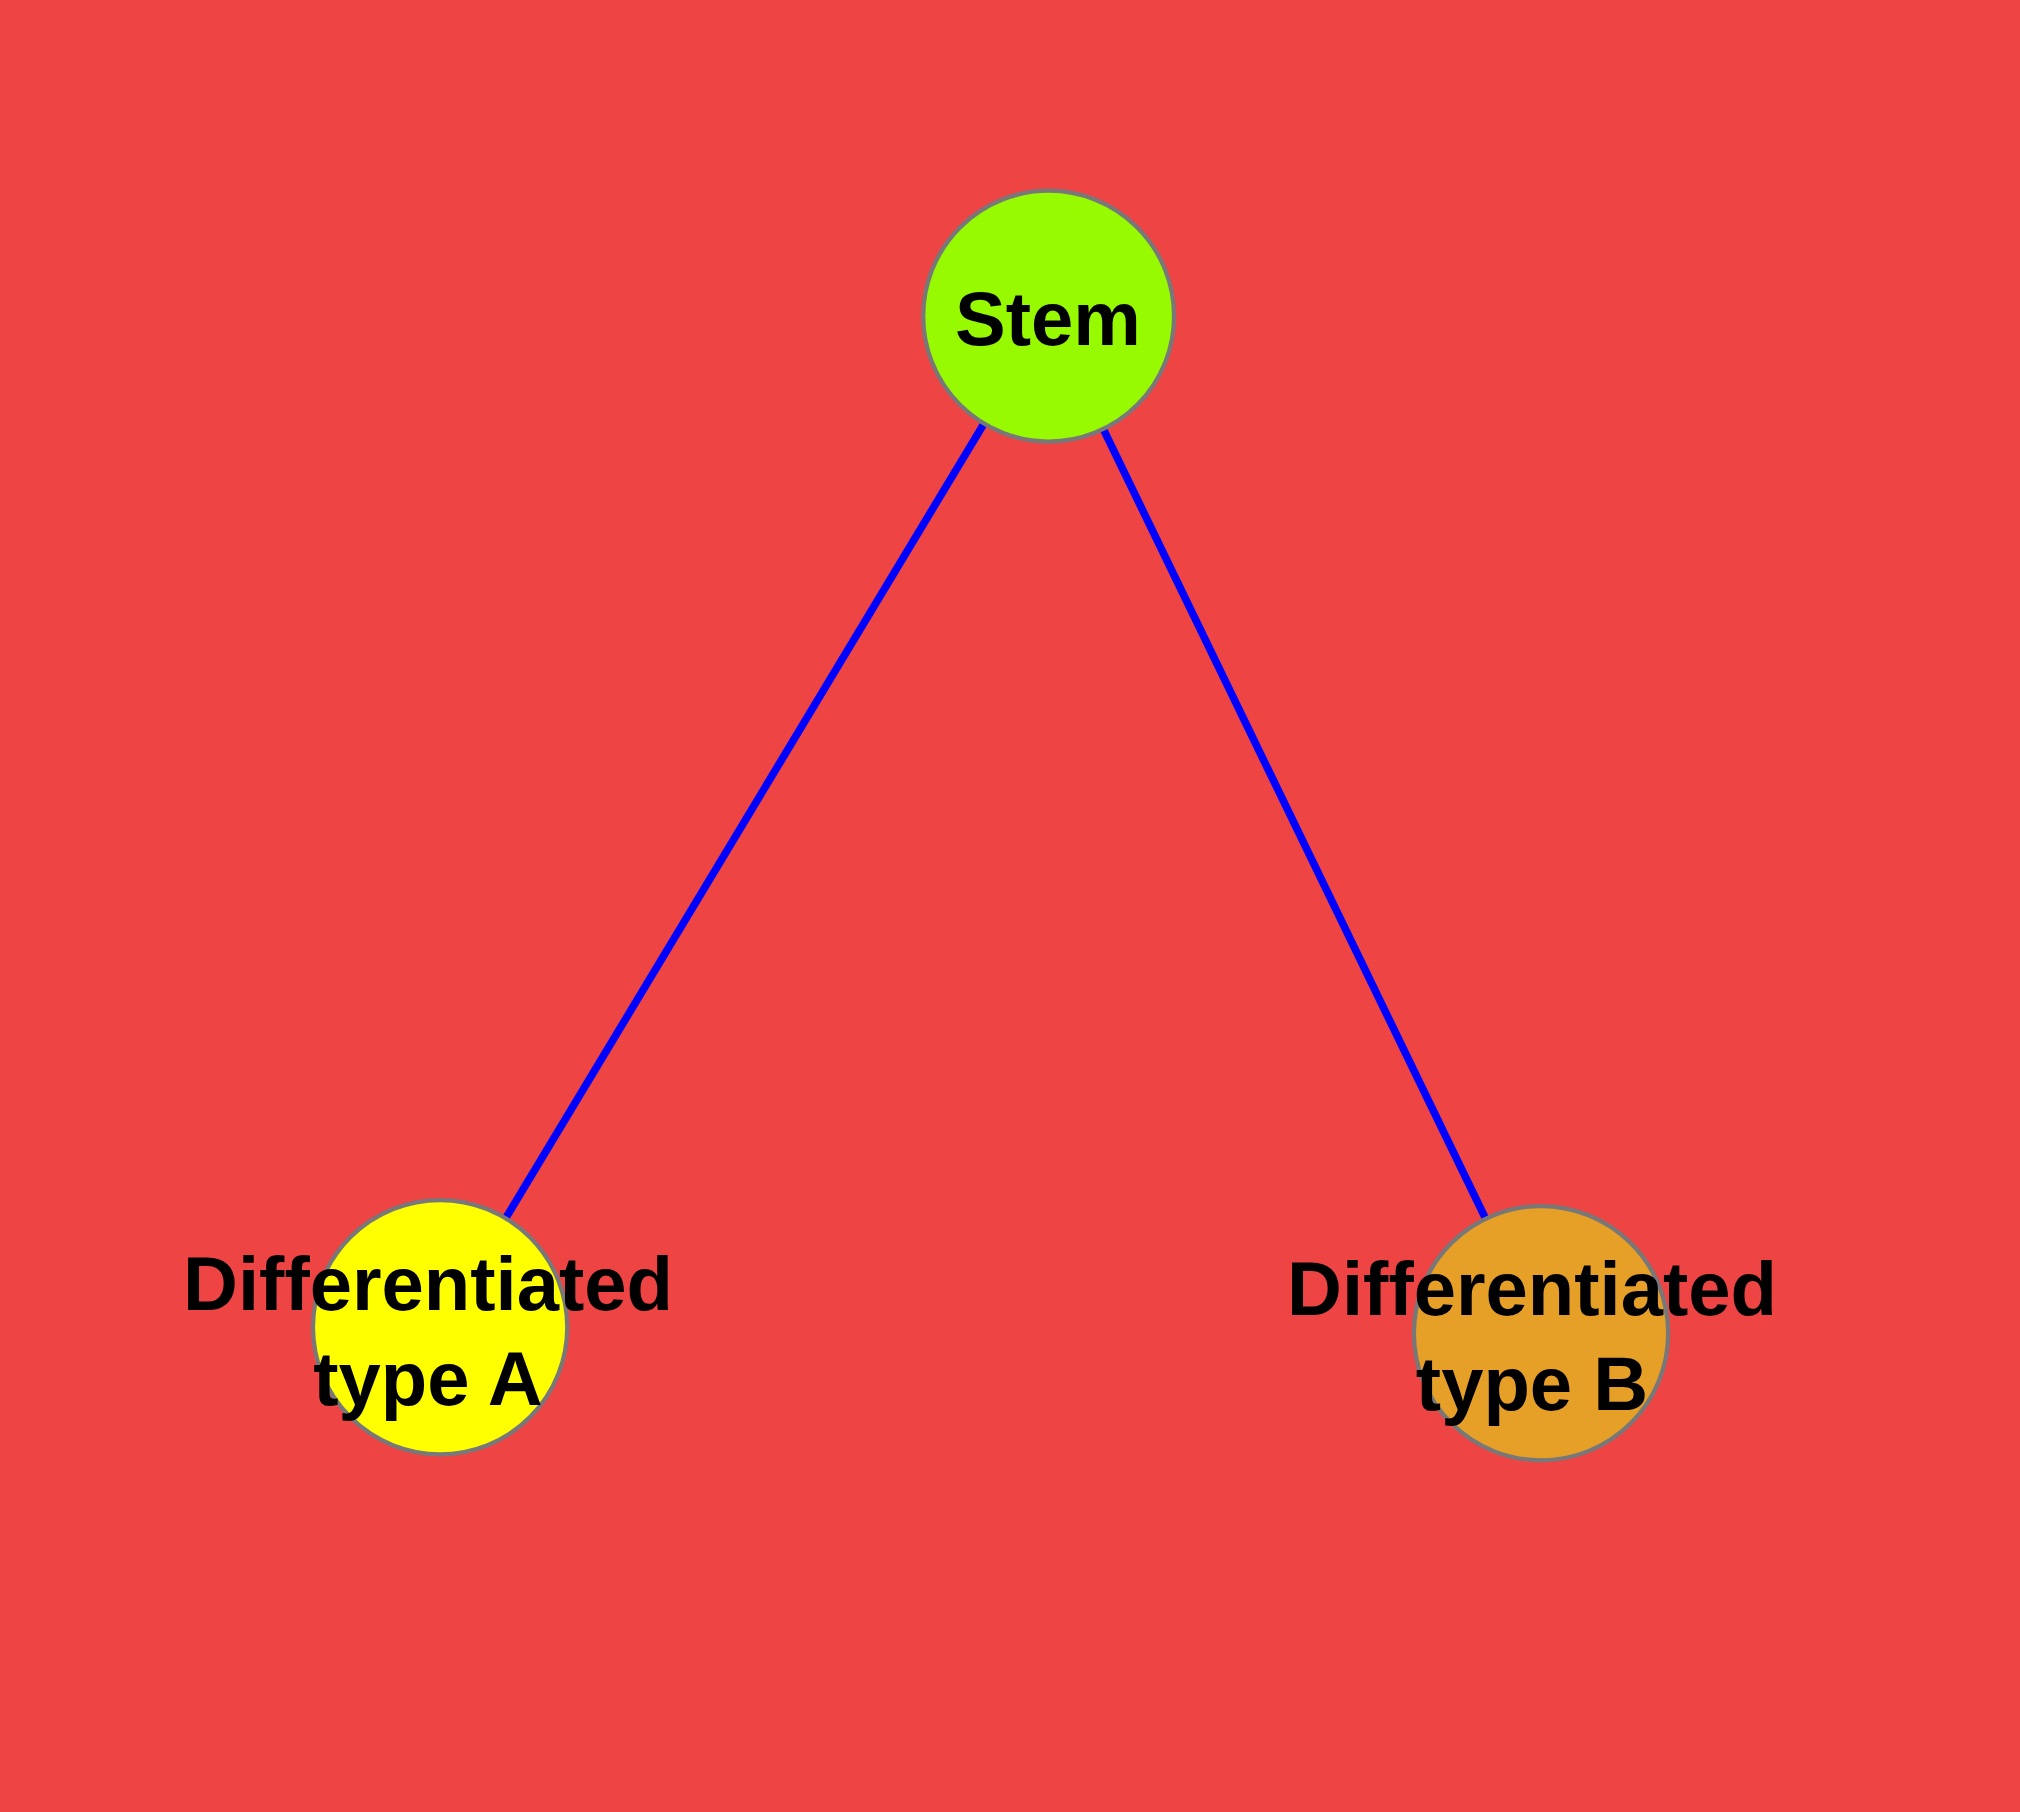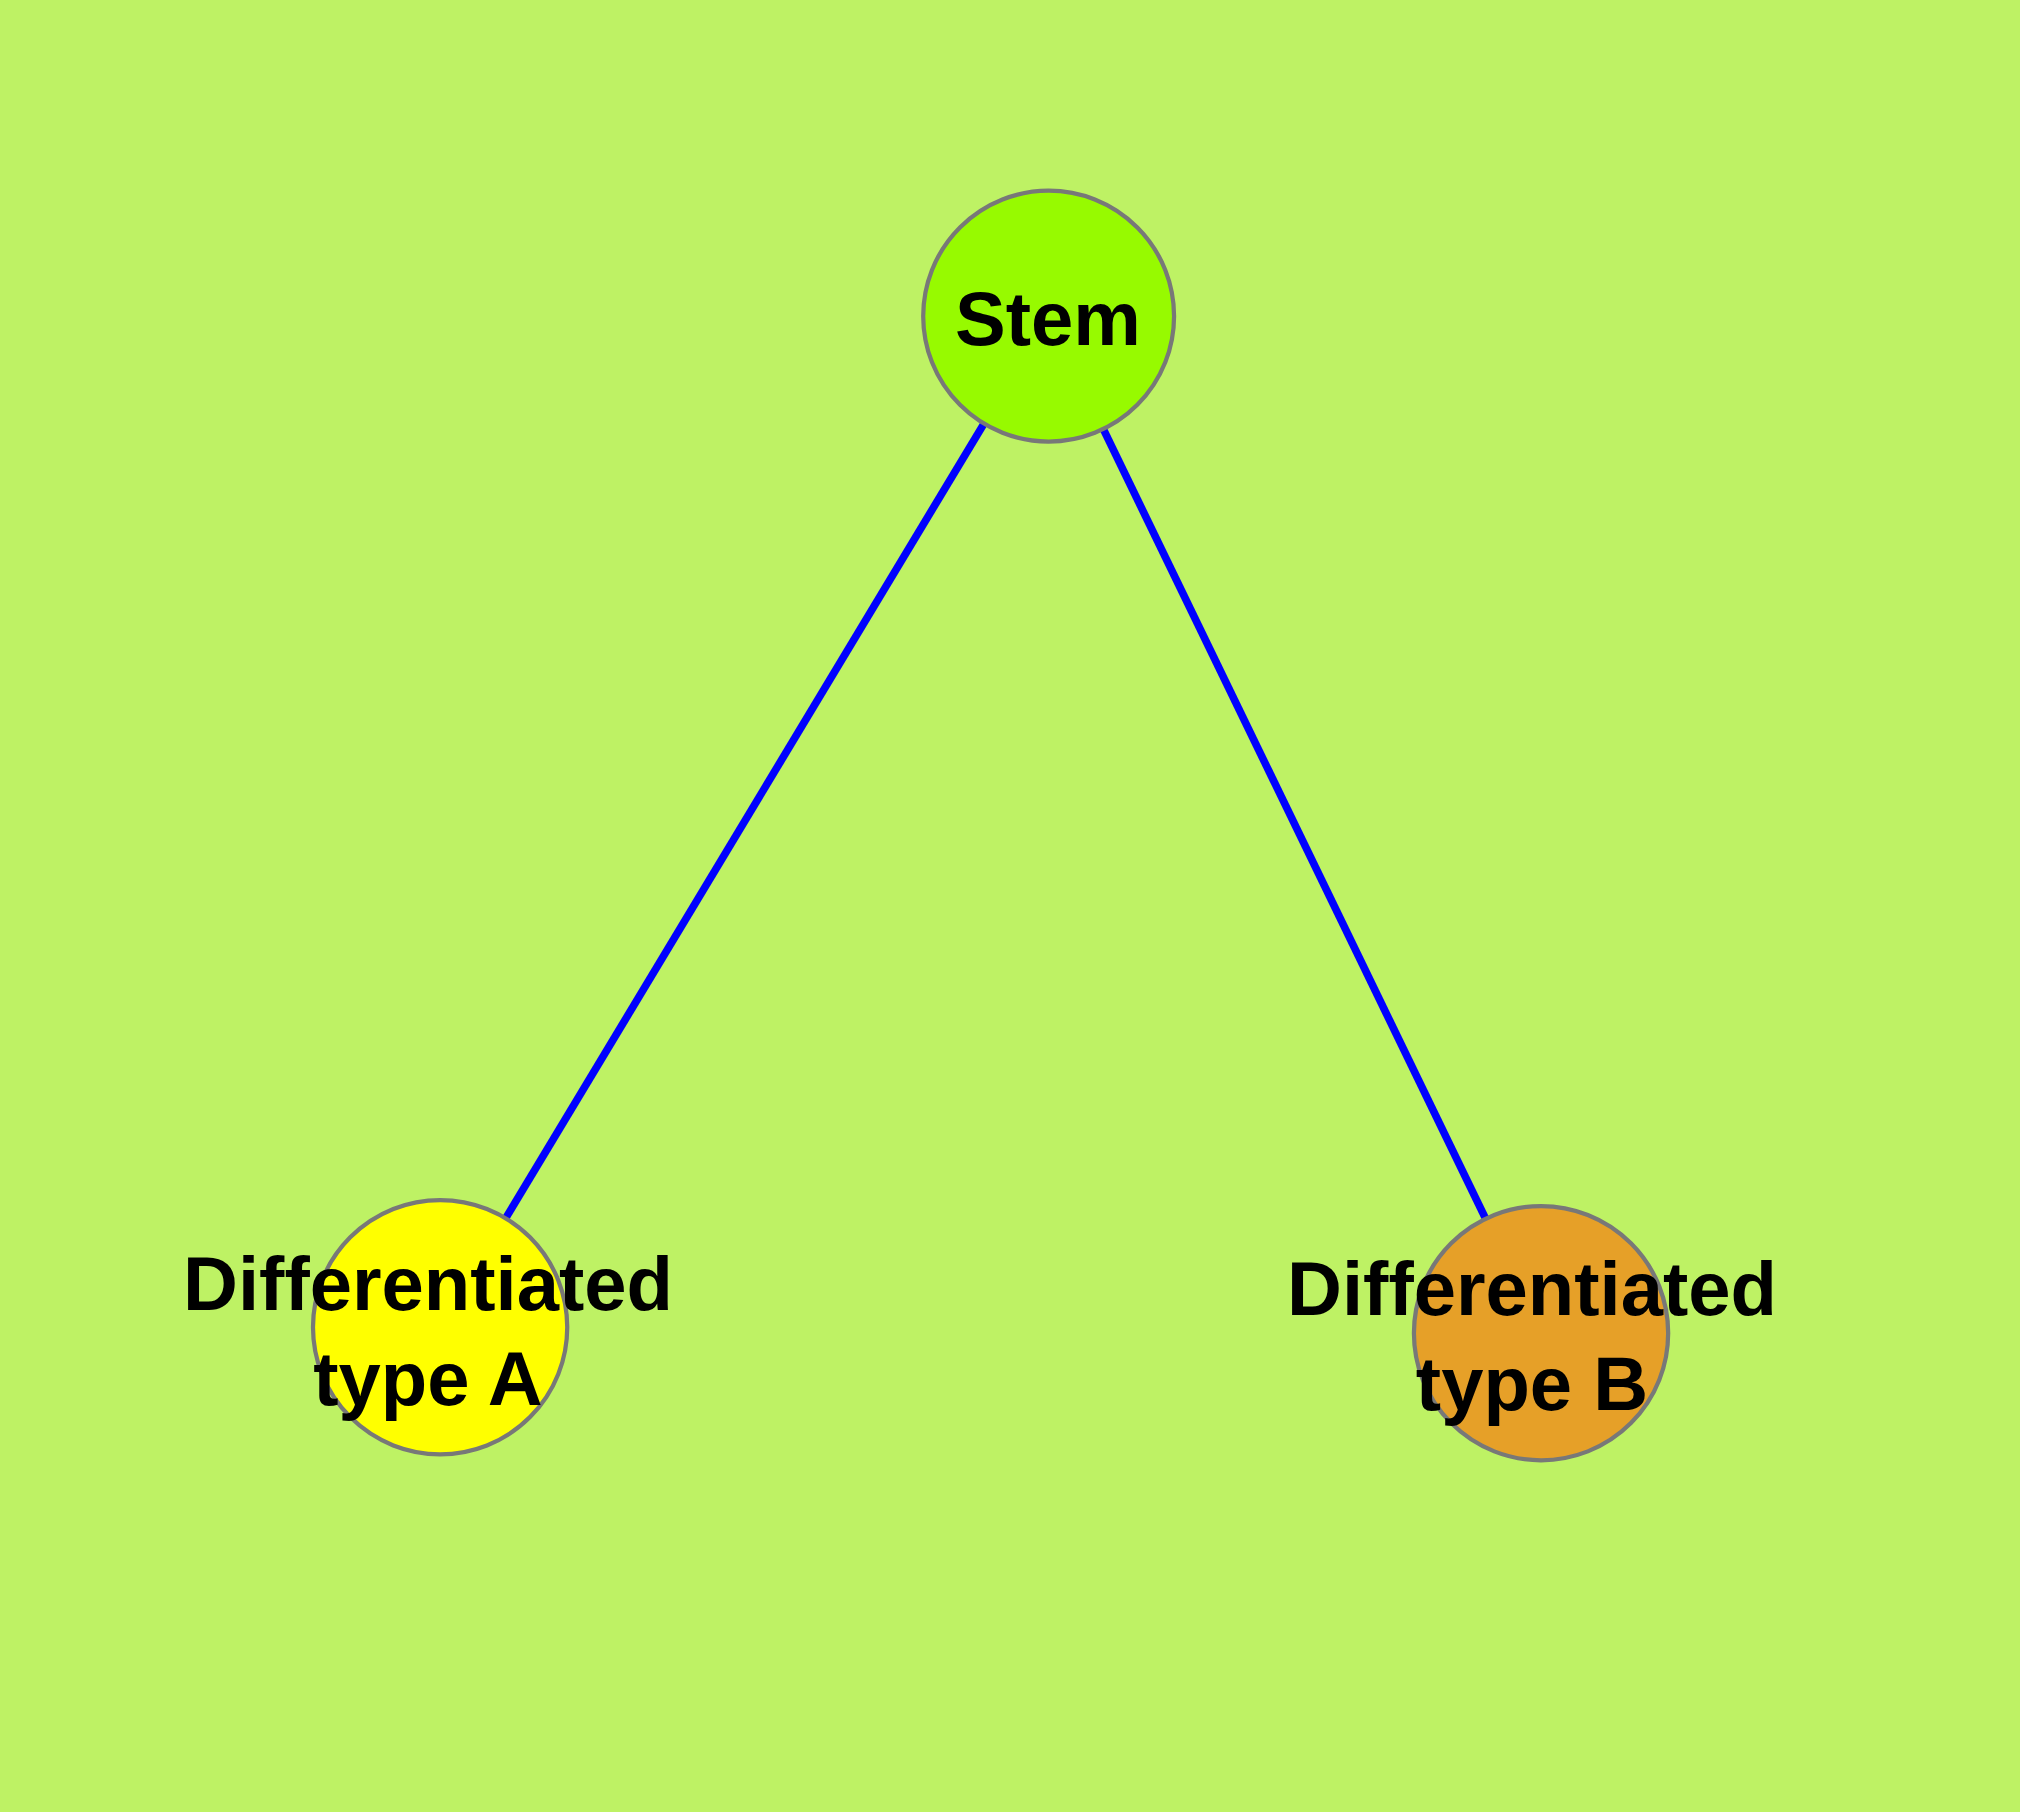--- a/index.html
+++ b/index.html
@@ -32,21 +32,21 @@
     white-space: pre-line;
     z-index: 2;
   }
   .label-stem            { left: 1048px; top: 318px;  }
   .label-differentiated-a{ left: 428px;  top: 1331px; }
   .label-differentiated-b{ left: 1532px; top: 1336px; }
 </style>
 </head>
 <body>
 
-<div class="canvas" style="background: #bef264;">
+<div class="canvas" style="background: #ef4444;">
 
   <svg class="graph-svg" viewBox="0 0 2384 2138" preserveAspectRatio="xMidYMid meet">
 
     <line x1="1237" y1="373" x2="519" y2="1566" stroke-width="9" stroke="#0000FF"></line>
     <line x1="1237" y1="373" x2="1818" y2="1573" stroke-width="9" stroke="#0000FF"></line>
 
     <circle cx="1237" cy="373" r="148" stroke-width="5" fill="#97FA00" stroke="#787878"></circle>
     <circle cx="519" cy="1566" r="150" stroke-width="5" fill="#FFFF00" stroke="#787878"></circle>
     <circle cx="1818" cy="1573" r="150" stroke-width="5" fill="#E6A028" stroke="#787878"></circle>
   </svg>

